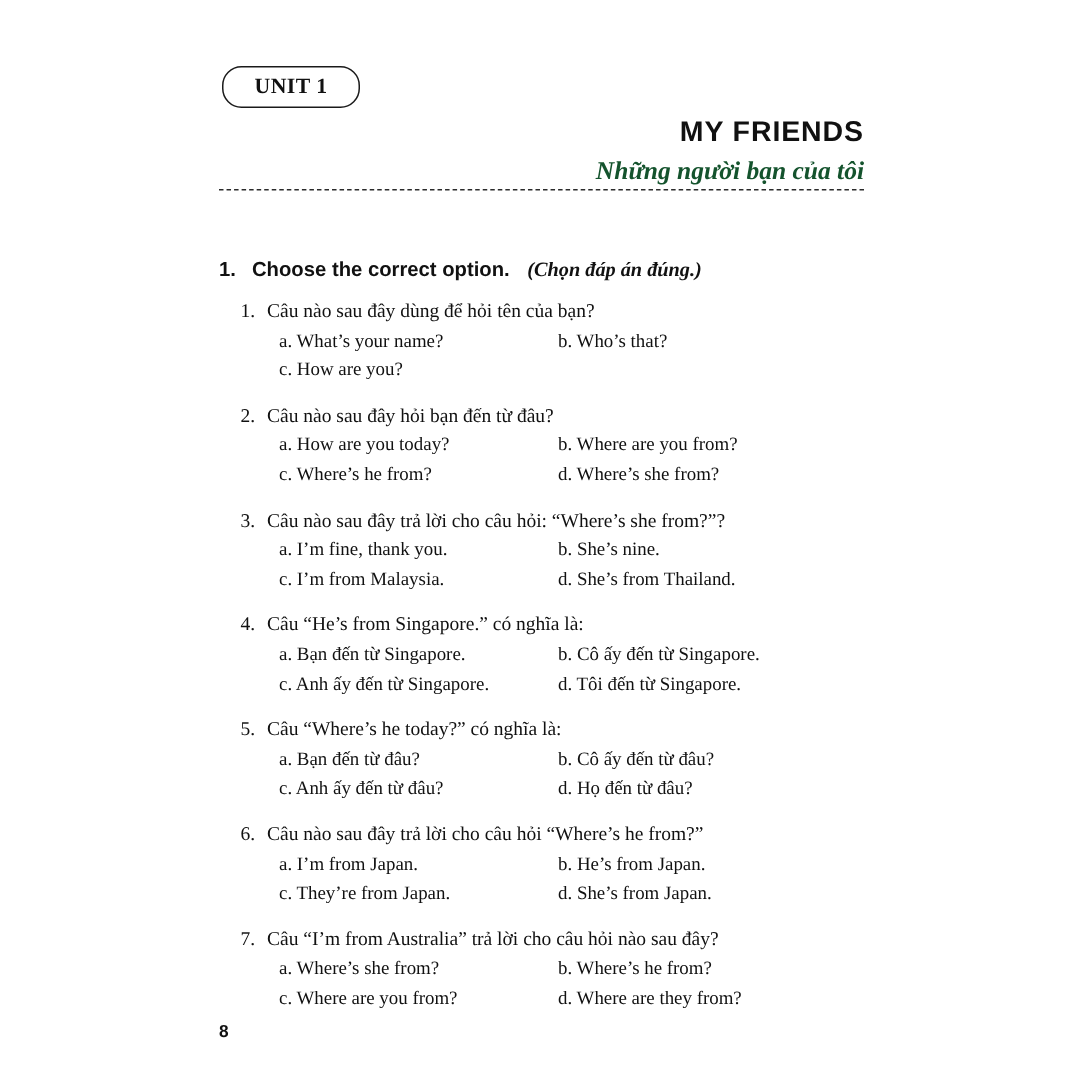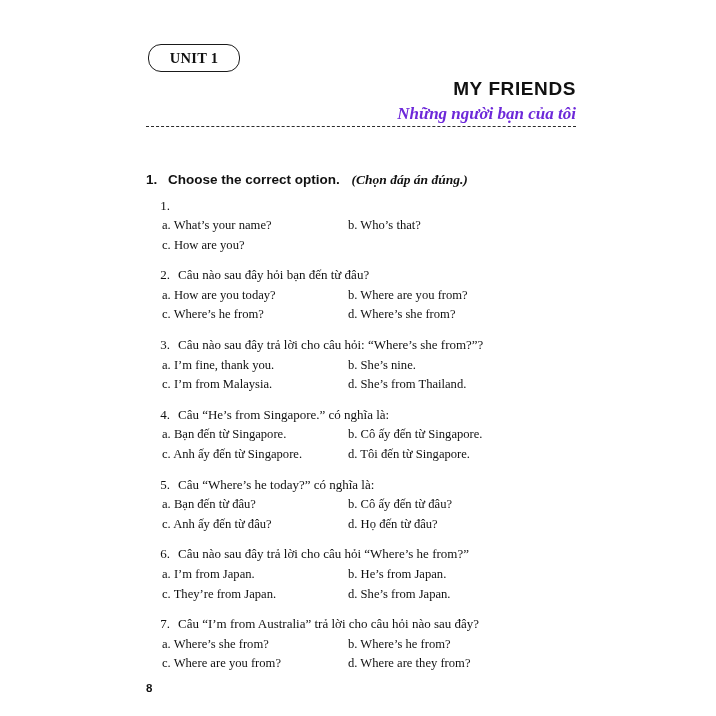--- a/index.html
+++ b/index.html
@@ -52,21 +52,21 @@
     font-size: 19px;
     letter-spacing: 0.6px;
     color: #111;
     margin: 0 0 4px 0;
   }
   .sub-title {
     font-family: "Liberation Serif", serif;
     font-style: italic;
     font-weight: bold;
     font-size: 17px;
-    color: #6d28d9;
+    color: #14532d;
     margin: 0;
   }
   .dashed-rule {
     position: absolute;
     left: 146px;
     top: 126px;
     width: 430px;
     border-top: 1.4px dashed #2b2b2b;
   }
   
@@ -119,21 +119,21 @@
     padding-right: 8px;
     font-size: 13px;
     color: #111;
   }
   .q-text {
     font-size: 13px;
     line-height: 1.35;
     color: #111;
   }
   .opts {
-    margin: 3px 0 0 16px;
+    margin: 3px 0 0 40px;
     display: grid;
     grid-template-columns: 186px 1fr;
     row-gap: 2px;
     column-gap: 0px;
   }
   .opt {
     font-size: 12.6px;
     line-height: 1.4;
     color: #111;
   }
@@ -170,20 +170,21 @@
         <span class="ex-title-en">Choose the correct option.</span>
         <span class="ex-title-vi">(Chọn đáp án đúng.)</span>
       </span>
     </div>
 
     <ul class="q-list">
 
       <li class="q-item">
         <div class="q-row">
           <span class="q-num">1.</span>
+          <span class="q-text">Câu nào sau đây dùng để hỏi tên của bạn?</span>
         </div>
         <div class="opts">
           <span class="opt">a. What’s your name?</span>
           <span class="opt">b. Who’s that?</span>
           <span class="opt">c. How are you?</span>
         </div>
       </li>
 
       <li class="q-item">
         <div class="q-row">

